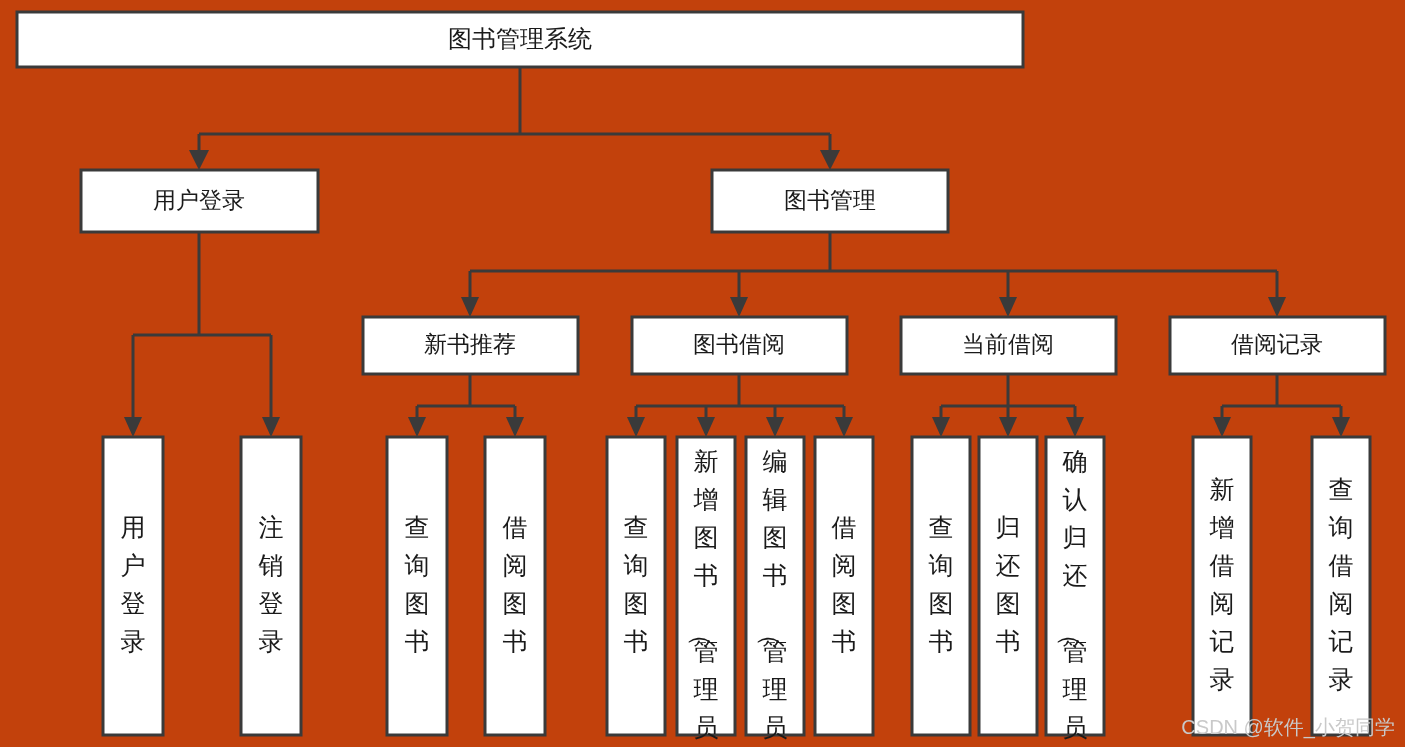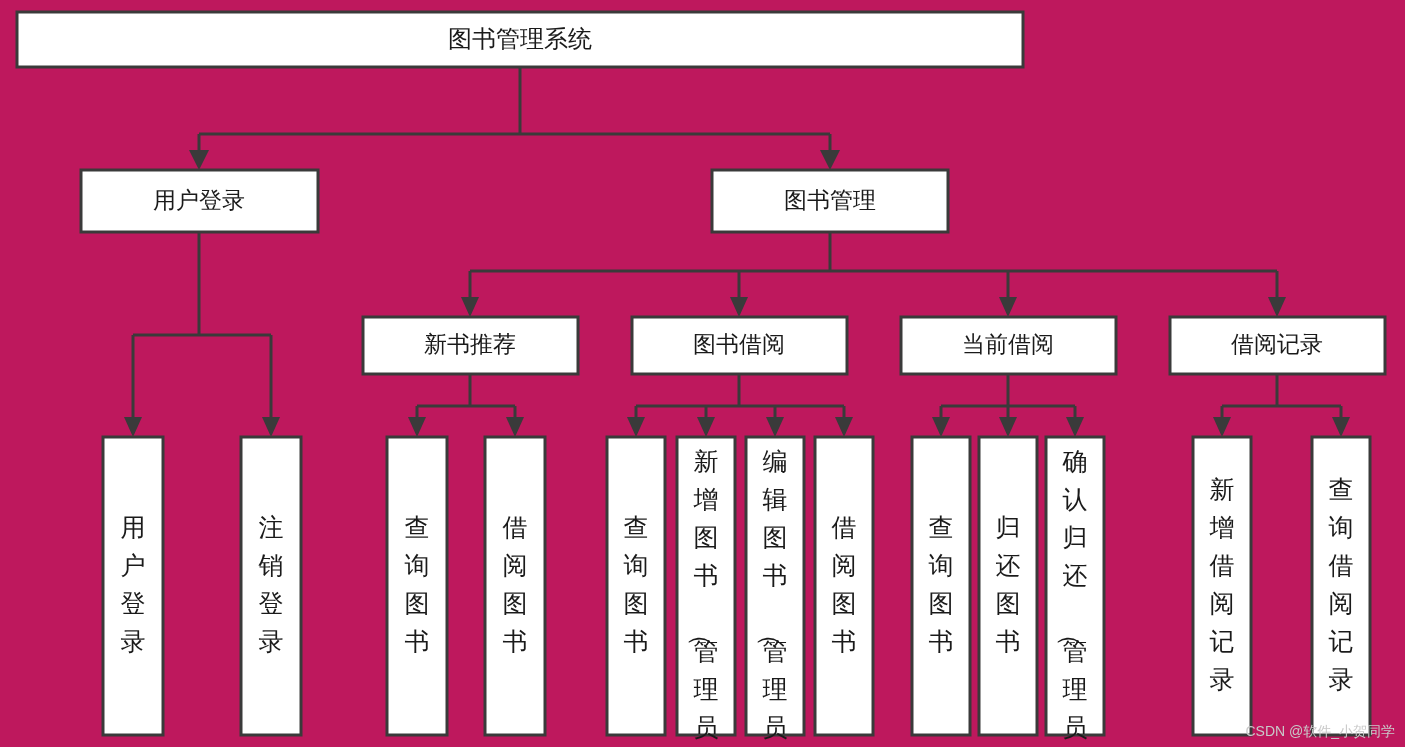--- a/index.html
+++ b/index.html
@@ -10,21 +10,21 @@
   body {
     width: 1405px;
     height: 747px;
     font-family: "Liberation Sans", "DejaVu Sans", sans-serif;
     overflow: hidden;
   }
   #diagram-root {
     position: relative;
     width: 1405px;
     height: 747px;
-    background: #be185d;
+    background: #c2410c;
   }
   svg#tree-svg {
     position: absolute;
     left: 0;
     top: 0;
     width: 1405px;
     height: 747px;
     display: block;
   }
   .node-box {
@@ -57,21 +57,21 @@
     font-family: "Liberation Sans", "DejaVu Sans", sans-serif;
     font-size: 25px;
     text-anchor: middle;
     dominant-baseline: middle;
   }
   .watermark {
     position: absolute;
     right: 10px;
     bottom: 6px;
     font-family: "Liberation Sans", "DejaVu Sans", sans-serif;
-    font-size: 14px;
+    font-size: 20px;
     color: #c9c9c9;
     white-space: nowrap;
     pointer-events: none;
     user-select: none;
   }
 </style>
 </head>
 <body>
 
 <div id="diagram-root">

